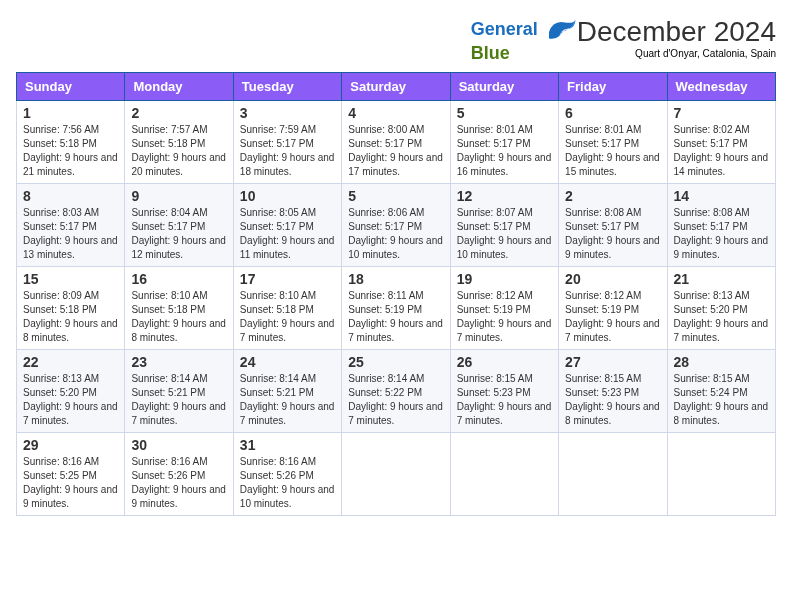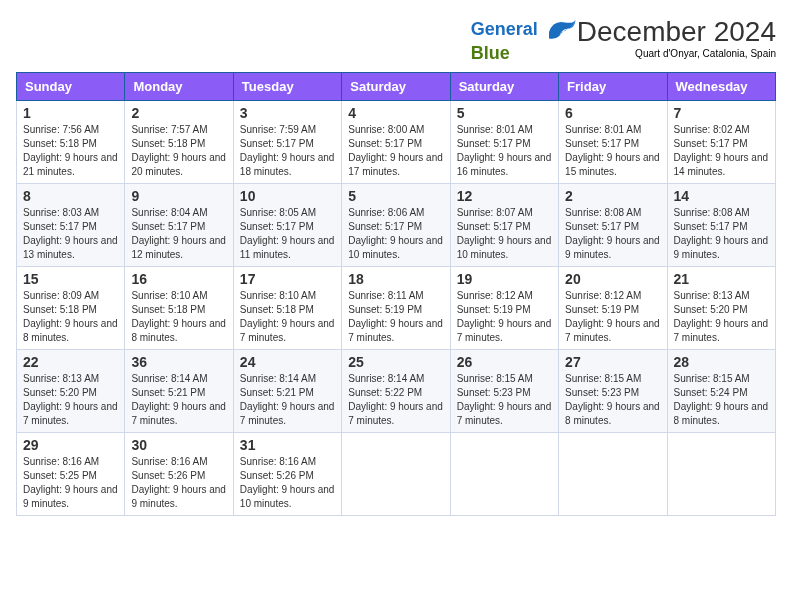--- a/index.html
+++ b/index.html
@@ -300,21 +300,21 @@
       <tr>
         <td>
           <span class="day-number">22</span>
         <div class="day-info">
           Sunrise: 8:13 AM<br>
           Sunset: 5:20 PM<br>
           Daylight: 9 hours and 7 minutes.
         </div>
         </td>
         <td>
-          <span class="day-number">36</span>
+          <span class="day-number">23</span>
         <div class="day-info">
           Sunrise: 8:14 AM<br>
           Sunset: 5:21 PM<br>
           Daylight: 9 hours and 7 minutes.
         </div>
         </td>
         <td>
           <span class="day-number">24</span>
         <div class="day-info">
           Sunrise: 8:14 AM<br>

